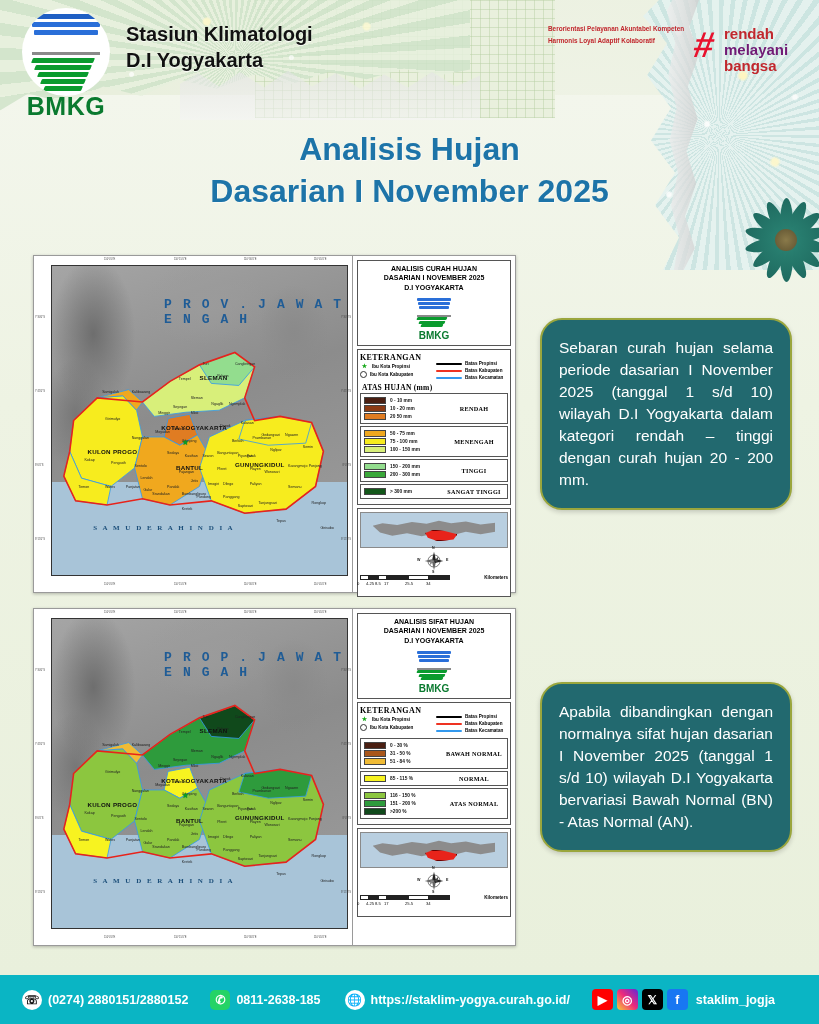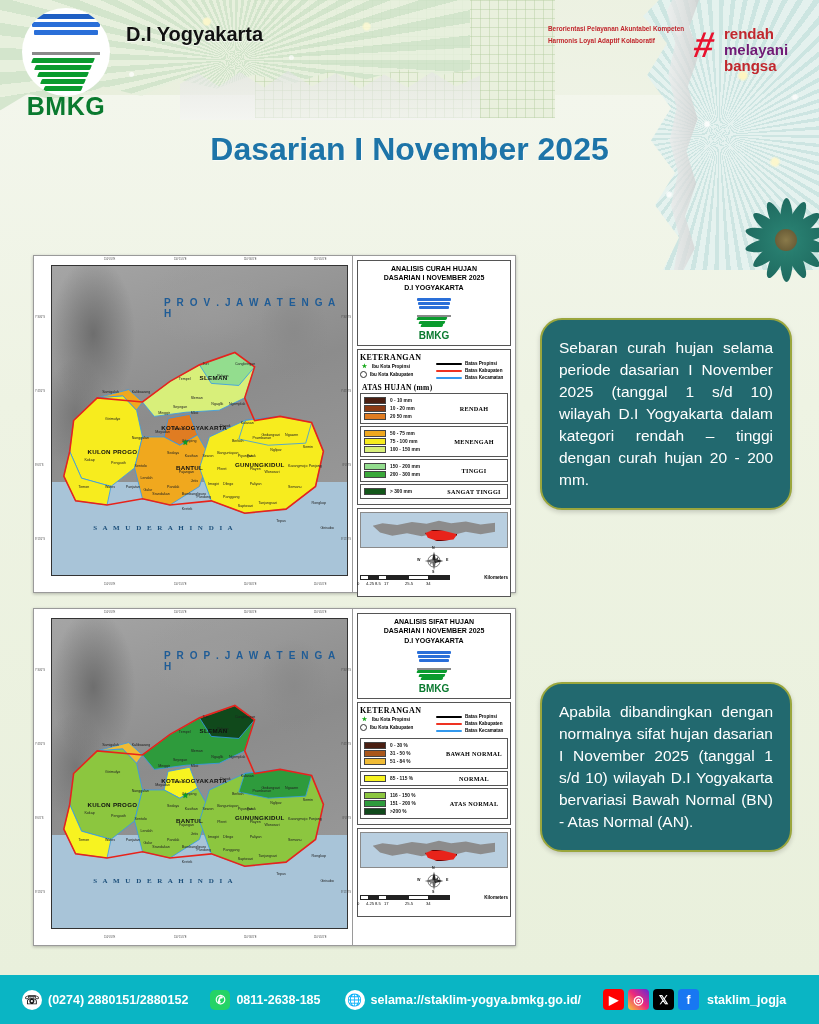--- a/index.html
+++ b/index.html
@@ -163,21 +163,21 @@
     background: #a8c4d8;
   }
   .sea.map2 { background: #a8c4d8; }
   .sea-label {
     position: absolute; left: 14%; bottom: 14%;
     font-family: "Liberation Serif", serif; font-size: 7px; letter-spacing: 2px;
     color: #1c4f7a; font-weight: bold;
   }
   .prov-label {
     position: absolute; left: 38%; top: 10%;
-    font-family: Liberation Sans, sans-serif; font-size: 10px; letter-spacing: 1.6px;
+    font-family: Liberation Mono, monospace; font-size: 13px; letter-spacing: 1.6px;
     color: #1f5c96; font-weight: bold;
   }
   .kab-label {
     position: absolute; font-size: 6.2px; font-weight: bold; color: #111;
     white-space: nowrap; letter-spacing: .3px;
   }
   .kec-label {
     position: absolute; font-size: 3.6px; color: #222; white-space: nowrap;
   }
   .axis-tick {
@@ -326,36 +326,38 @@
         <div style="position: absolute; left: 10px; top: 44px; width: 68px; height: 3px; background: rgb(138, 138, 138);"></div>
         <div class="bar" style="top: 50px; height: 5px; width: 62px; left: 10px; background: rgb(10, 155, 46); transform: skewX(-22deg);"></div>
         <div class="bar" style="top: 57px; height: 5px; width: 56px; left: 13px; background: rgb(10, 155, 46); transform: skewX(-22deg);"></div>
         <div class="bar" style="top: 64px; height: 5px; width: 50px; left: 16px; background: rgb(10, 155, 46); transform: skewX(-22deg);"></div>
         <div class="bar" style="top: 71px; height: 5px; width: 44px; left: 19px; background: rgb(10, 155, 46); transform: skewX(-22deg);"></div>
         <div class="bar" style="top: 78px; height: 5px; width: 38px; left: 22px; background: rgb(10, 155, 46); transform: skewX(-22deg);"></div>
       </div>
     <div class="bmkg-text">BMKG</div>
   </div>
   <div class="org-title">
+    <div>Stasiun Klimatologi</div>
     <div>D.I Yogyakarta</div>
   </div>
   <div class="berakhlak">
 
     <div class="ber-sub">Berorientasi Pelayanan Akuntabel Kompeten</div>
     <div class="ber-sub">Harmonis Loyal Adaptif Kolaboratif</div>
     <div class="ber-hash">#</div>
     <div class="ber-right">
       <div style="color:#c1272d">rendah</div>
       <div style="color:#701a75">melayani</div>
       <div style="color:#c1272d">bangsa</div>
     </div>
   </div>
 </div>
 
 <div class="main-title">
+  <div>Analisis Hujan</div>
   <div>Dasarian I November 2025</div>
 </div>
 
 <div class="map-panel" id="map-panel-1">
   <div class="map-area">
     <div class="map-frame">
       <div class="terrain"></div>
       <div class="sea"></div>
       <div class="sea-label">S A M U D E R A   H I N D I A</div>
       <div class="prov-label">P R O V .   J A W A   T E N G A H</div>
@@ -864,21 +866,21 @@
   <div class="f-item" style="margin-left:12px">
     <span class="f-ico" style="background:#fff;color:#111">☏</span>
     <span>(0274) 2880151/2880152</span>
   </div>
   <div class="f-item" style="margin-left:22px">
     <span class="f-ico" style="background:#25d366;color:#fff;border-radius:5px">✆</span>
     <span>0811-2638-185</span>
   </div>
   <div class="f-item" style="margin-left:24px">
     <span class="f-ico" style="background:#fff;color:#0ab5c4">🌐</span>
-    <span>selama://staklim-yogya.bmkg.go.id/</span>
+    <span>https://staklim-yogya.curah.go.id/</span>
   </div>
   <div class="f-item" style="margin-left:22px;gap:4px">
     <span class="soc" style="background:#ff0000">▶</span>
     <span class="soc" style="background:linear-gradient(45deg,#f9ce34,#ee2a7b,#6228d7)">◎</span>
     <span class="soc" style="background:#000">𝕏</span>
     <span class="soc" style="background:#1877f2">f</span>
     <span style="margin-left:4px">staklim_jogja</span>
   </div>
 </div>
 

